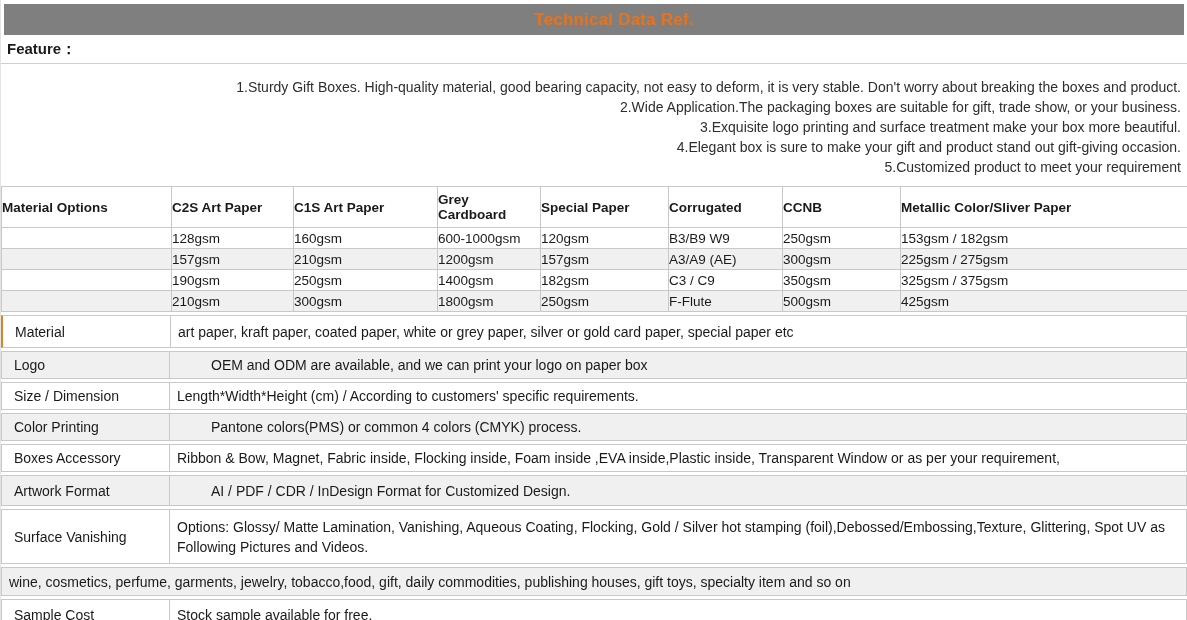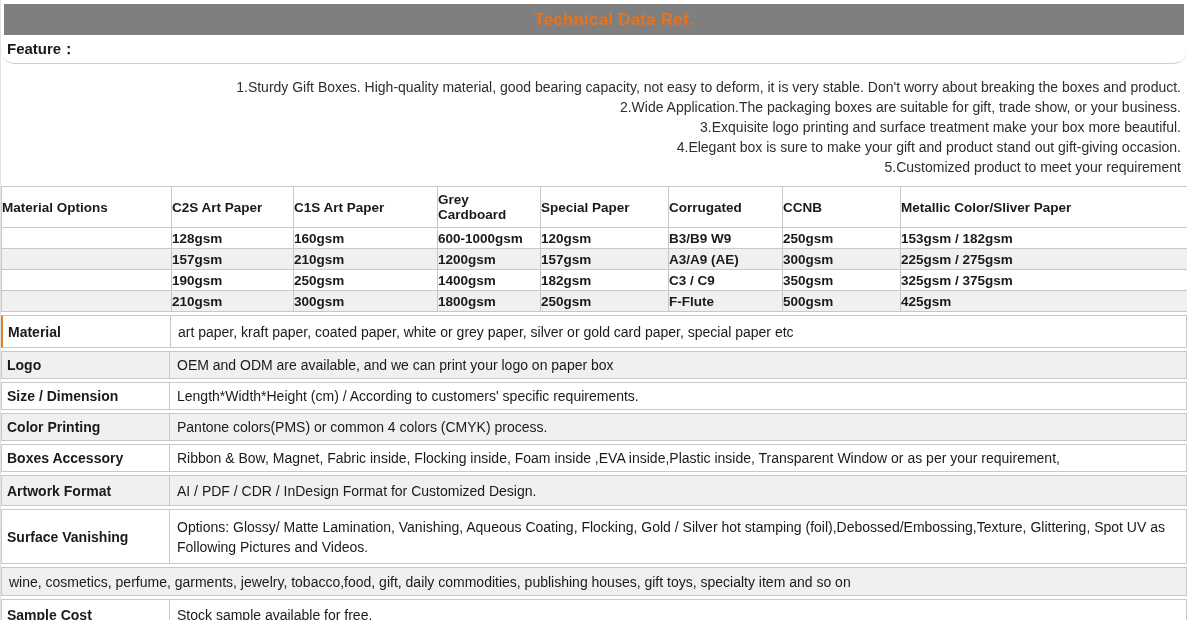--- a/index.html
+++ b/index.html
@@ -21,21 +21,20 @@
   }
   .title-bar .title{
     color:var(--title-color,#e8731e);
     font-size:17px;font-weight:bold;
     letter-spacing:.2px;
   }
   .feature-heading{
     padding:5px 6px 4px 6px;
     font-size:15px;font-weight:bold;
     border-bottom:1px solid #cfcfcf;
-    border-radius:14px;
   }
   .feature-list{
     padding:13px 6px 0 6px;
     font-size:14px;
     color:#2e2e2e;
     text-align:right;
   }
   .feature-line{line-height:20px;white-space:nowrap;}
   table.materials{
     width:1186px;
@@ -45,42 +44,42 @@
     font-size:13.5px;
   }
   table.materials th, table.materials td{
     border:1px solid var(--border,#c8c8c8);
     padding:1px 3px 1px 0;
     text-align:left;
     overflow:hidden;white-space:normal;
     vertical-align:middle;
   }
   table.materials th{font-weight:bold;height:38px;background:#fff;font-size:13.5px;}
-  table.materials td{height:18px;font-weight:bold;}
+  table.materials td{height:18px;}
   table.materials tr.alt td{background:var(--alt-row-bg,#f0f0f0);}
   .c0{width:170px}.c1{width:122px}.c2{width:144px}.c3{width:103px}
   .c4{width:128px}.c5{width:114px}.c6{width:118px}.c7{width:287px}
   td.accent-bottom{border-bottom:2px solid var(--accent-orange,#c55a11);}
   .details{margin-top:3px;width:1186px;}
   .detail-row{
     display:flex;
     border:1px solid var(--border,#c8c8c8);
     margin-bottom:3px;
     background:#fff;
     box-sizing:border-box;
     font-size:14px;
   }
-  .detail-row.alt{background:var(--alt-row-bg,#f0f0f0);}
+  .detail-row.alt{background:var(--alt-row-bg,#f0f0f0);gap:34px;}
   .detail-row.accent-left{border-left:2px solid var(--accent-orange,#d9822b);}
   .detail-label{
     flex:0 0 168px;
     border-right:1px solid var(--border,#c8c8c8);
-    font-weight:bold;
+    font-weight:normal;
     display:flex;align-items:center;
-    padding-left:5px;box-sizing:border-box;
+    padding-left:12px;box-sizing:border-box;
   }
   .detail-value{
     flex:1;
     display:flex;align-items:center;
     padding:3px 8px 3px 7px;box-sizing:border-box;
     line-height:20px;
   }
   .d0{min-height:33px}.d1{min-height:23px}.d2{min-height:25px}
   .d3{min-height:26px}.d4{min-height:27px}.d5{min-height:31px}
   .d6{min-height:55px}.d7{min-height:29px}.d8{min-height:31px}

